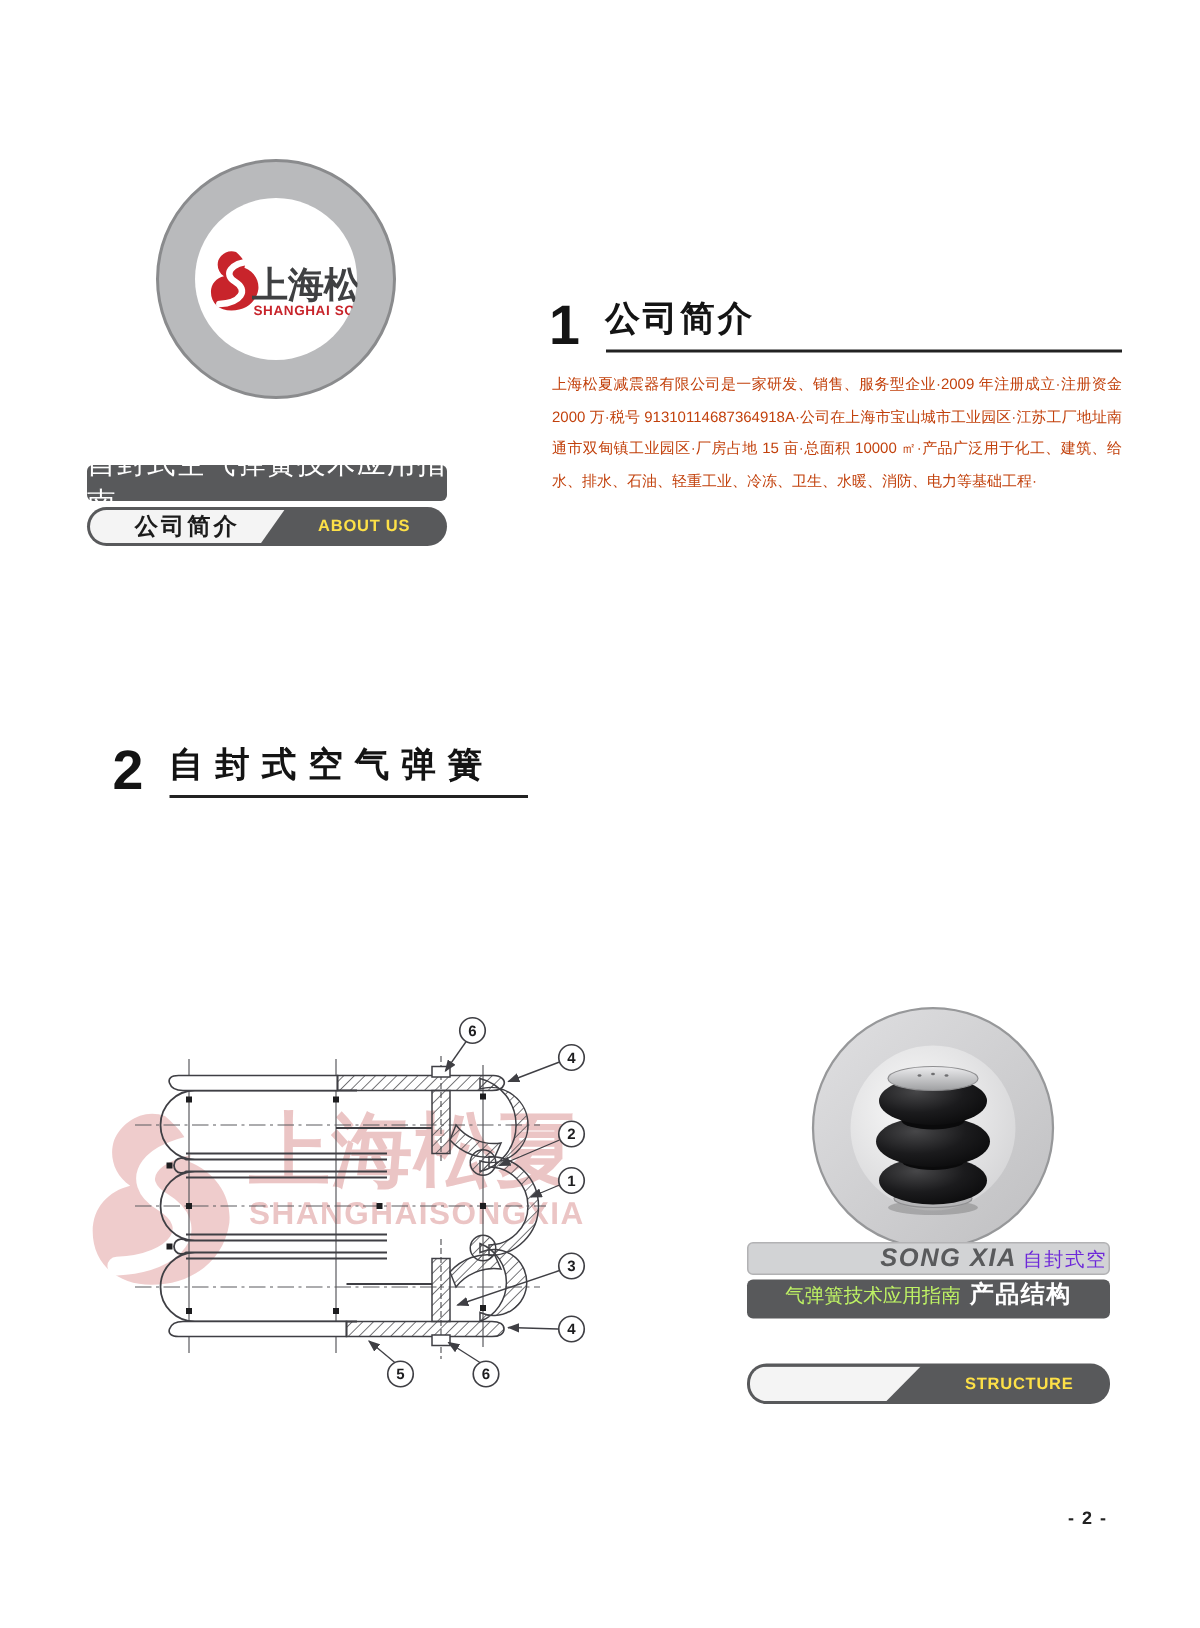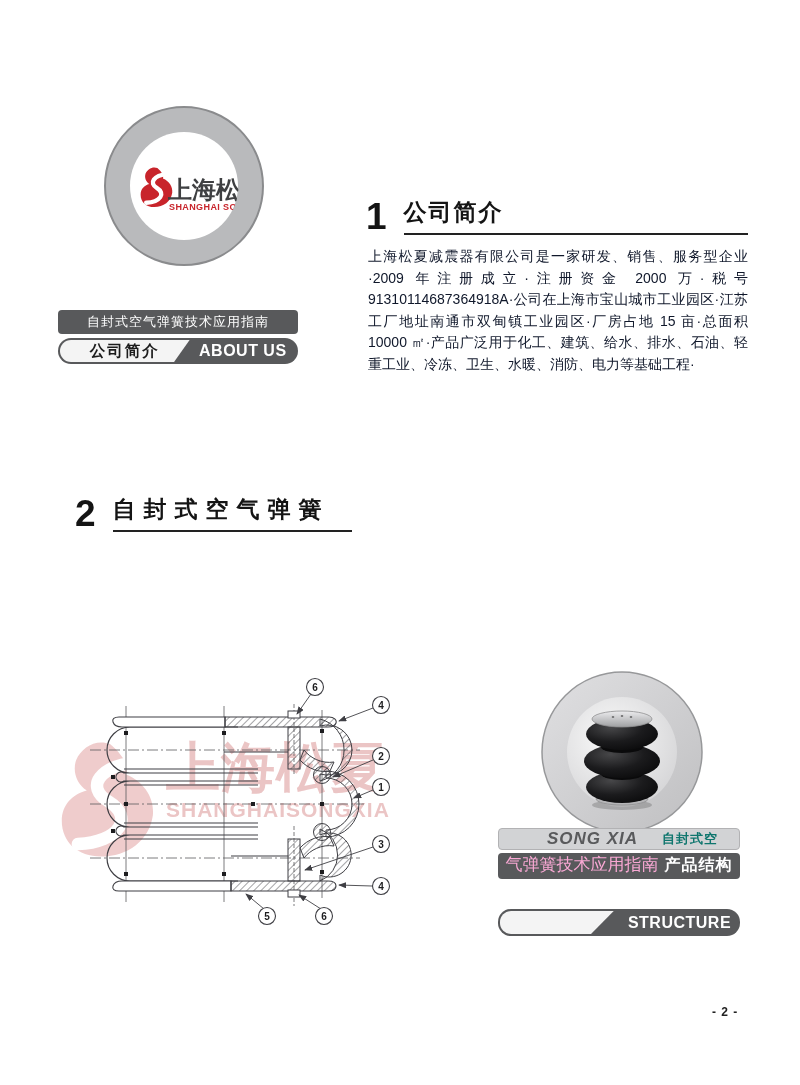--- a/index.html
+++ b/index.html
@@ -5,45 +5,45 @@
   html,body{margin:0;padding:0;background:#fff;}
   .page{position:relative;width:800px;height:1085px;background:#fff;overflow:hidden;
         font-family:"Liberation Sans","DejaVu Sans",sans-serif;color:#3a3a3c;}
   .abs{position:absolute;}
 
   
   .bar-light{background:#d2d3d5;border:1px solid #b2b2b4;border-radius:4px;
              display:flex;align-items:center;justify-content:center;box-sizing:border-box;}
   .bar-dark{background:#58595b;border-radius:4px;display:flex;align-items:center;justify-content:center;box-sizing:border-box;}
   .company-bar-text{font-size:16.5px;font-weight:800;color:#141414;letter-spacing:1px;}
-  .guide-bar-text{font-size:13px;color:#fff;letter-spacing:1px;}
+  .guide-bar-text{font-size:19px;color:#fff;letter-spacing:1px;}
   .tab{background:#58595b;border-radius:13px;position:relative;overflow:hidden;box-sizing:border-box;}
   .tab-white{position:absolute;left:2px;top:2px;bottom:2px;background:#f4f4f4;
              border-radius:11px 0 0 11px;display:flex;align-items:center;justify-content:center;}
   .tab-white.left-tab{width:54%;clip-path:polygon(0 0,100% 0,88% 100%,0 100%);}
   .tab-white.right-tab{width:47%;clip-path:polygon(0 0,100% 0,80% 100%,0 100%);}
   .tab-cn{font-size:15.5px;color:#1c1c1c;letter-spacing:2px;font-weight:600;}
   .tab-en{position:absolute;right:0;top:0;bottom:0;width:46%;display:flex;align-items:center;justify-content:center;
-          color:#ffffff;font-weight:800;font-size:16px;letter-spacing:.5px;}
+          color:#fde047;font-weight:800;font-size:11px;letter-spacing:.5px;}
 
   
   .sec-head{display:flex;align-items:flex-end;}
   .sec-num{font-size:37px;font-weight:800;color:#141414;line-height:1;}
   .sec-titlebox{flex:1;border-bottom:2.5px solid #222;padding-bottom:5px;margin-left:17px;}
   .sec-title{font-size:23px;font-weight:700;color:#141414;letter-spacing:2px;}
   .sec-title.spread{letter-spacing:8px;}
-  .body-text{font-size:14px;line-height:21.6px;text-align:justify;color:#0f172a;}
-
-  
-  .brand-bar{background:#d2d3d5;border:1px solid #b2b2b4;border-radius:4px;display:flex;align-items:center;
-             justify-content:flex-end;box-sizing:border-box;padding-right:21px;}
+  .body-text{font-size:10px;line-height:21.6px;text-align:justify;color:#c2410c;}
+
+  
+  .brand-bar{background:#d2d3d5;border:1px solid #b2b2b4;border-radius:4px;display:flex;align-items:flex-end;
+             justify-content:flex-end;box-sizing:border-box;padding-right:1px;}
   .brand-en{font-size:17px;font-weight:800;font-style:italic;color:#595a5c;letter-spacing:1px;}
-  .brand-tail{font-size:13px;font-weight:700;color:#0f766e;margin-left:24px;letter-spacing:1px;}
+  .brand-tail{font-size:13px;font-weight:400;color:#6d28d9;margin-left:4px;letter-spacing:1px;}
   .struct-bar{background:#58595b;border-radius:4px;display:flex;align-items:baseline;justify-content:center;box-sizing:border-box;}
-  .struct-small{font-size:17px;color:#f9a8d4;}
+  .struct-small{font-size:13px;color:#bef264;}
   .struct-big{font-size:16px;font-weight:700;color:#fff;margin-left:6px;letter-spacing:1px;}
 
   
   .watermark{display:flex;align-items:flex-start;opacity:.5;pointer-events:none;}
   .wm-text{margin-left:6px;color:#d98c8c;}
   .wm-cn{font-size:54px;font-weight:700;line-height:1.1;letter-spacing:1px;}
   .wm-en{font-size:21px;font-weight:800;letter-spacing:1px;margin-top:1px;}
 
   .page-num{font-size:12px;font-weight:700;color:#222;letter-spacing:1px;}
 </style>

